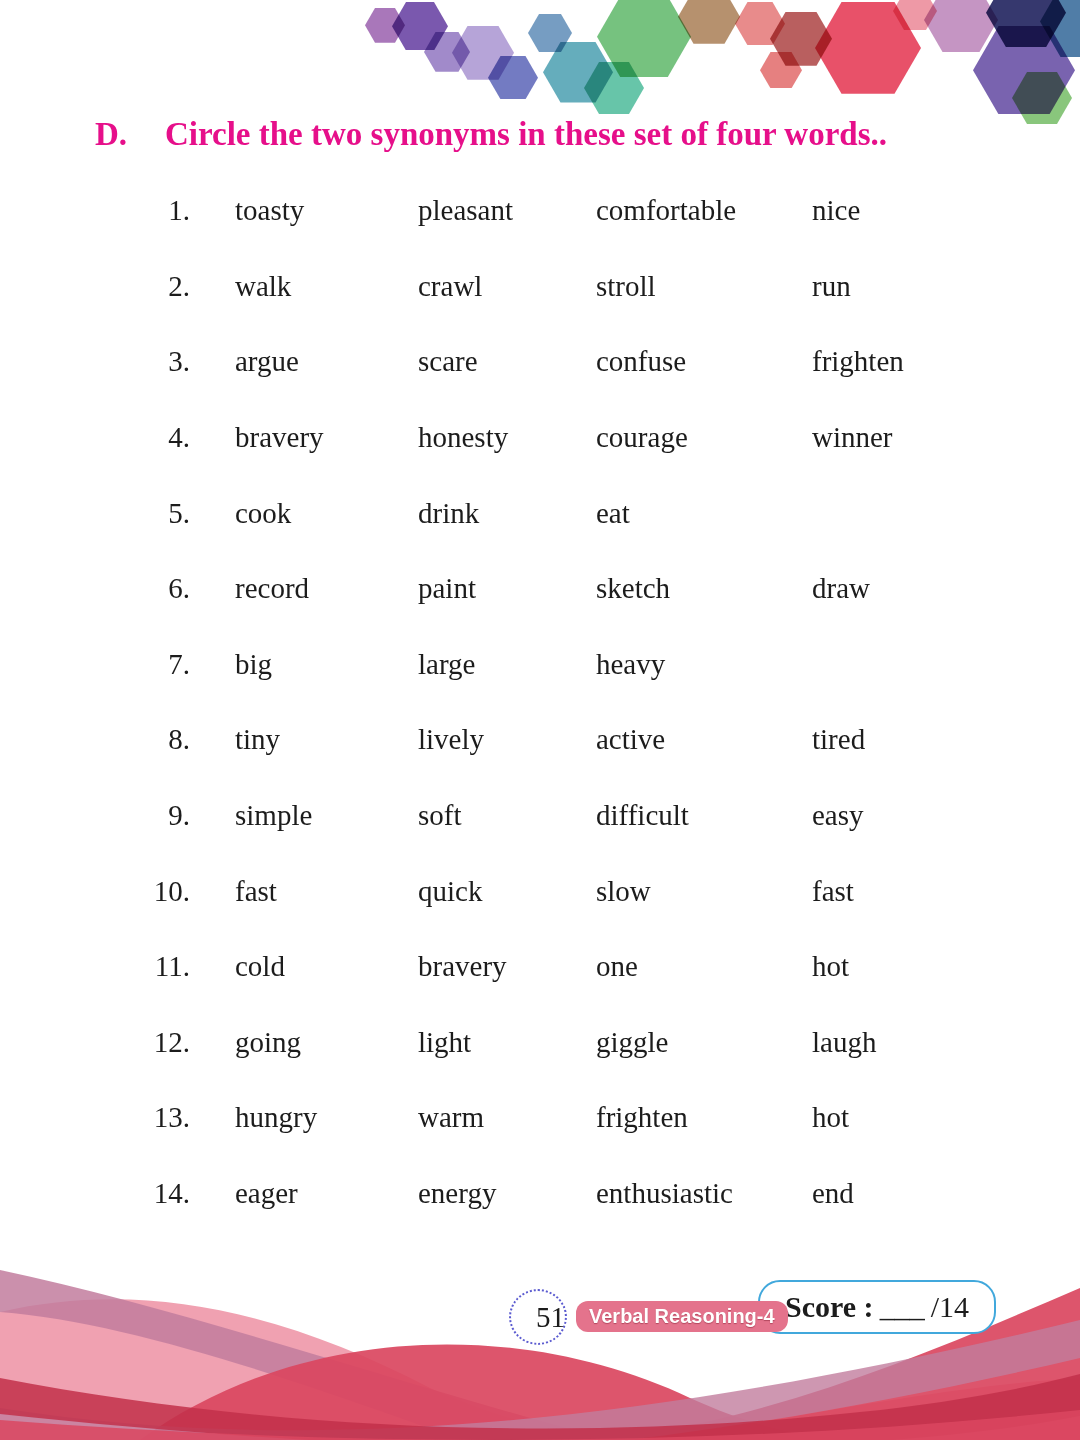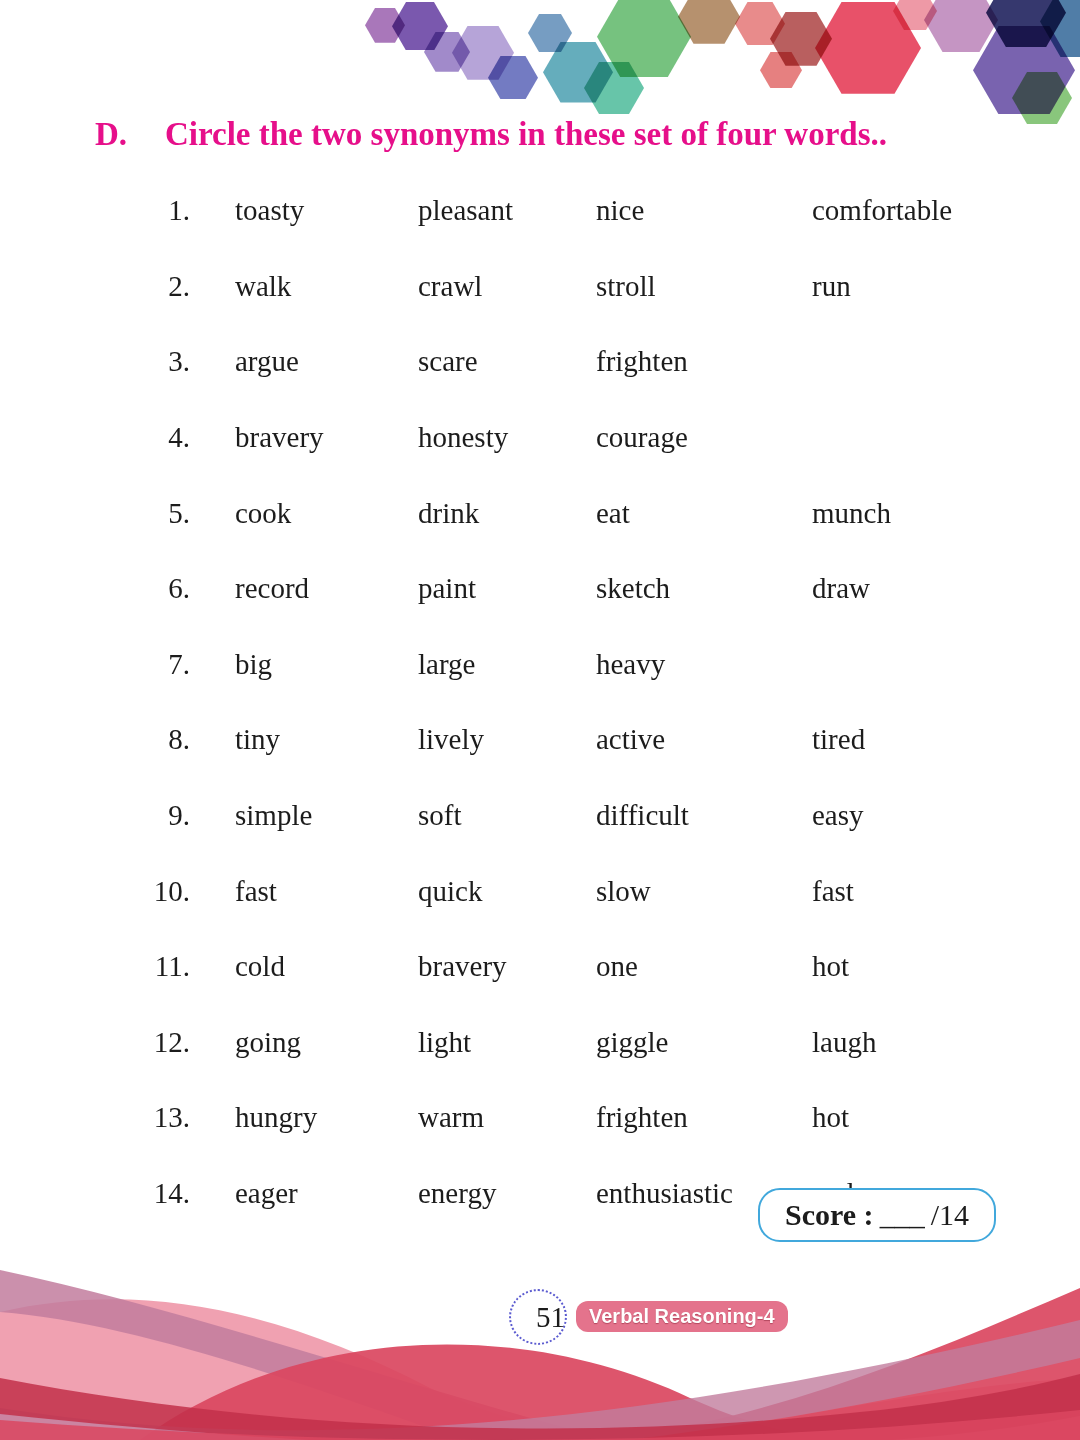--- a/index.html
+++ b/index.html
@@ -30,21 +30,21 @@
   .row{
     height:75.6px;
     display:grid;
     grid-template-columns:107px 183px 178px 216px 1fr;
     align-items:center;
     font-size:29px;
   }
   .row .num{text-align:right;padding-right:45px;}
   
   .scorebox{
-    position:absolute;left:758px;top:1188px;width:234px;height:50px;
+    position:absolute;left:758px;top:1280px;width:234px;height:50px;
     background:#ffffff;
     border:2.5px solid #41a8dc;border-radius:22px;
     display:flex;align-items:center;justify-content:center;gap:6px;
     font-size:30px;
     z-index:5;
   }
   .scorebox .lbl{font-weight:bold;}
   
   .pagenum{
     position:absolute;left:509px;top:1289px;width:54px;height:52px;
@@ -95,52 +95,53 @@
   <div class="heading">
     <span class="sec">D.</span>
     <span class="ttl">Circle the two synonyms in these set of four words..</span>
   </div>
 
   <div class="rows">
     <div class="row">
       <span class="num">1.</span>
       <span class="w">toasty</span>
       <span class="w">pleasant</span>
+      <span class="w">comfortable</span>
       <span class="w">nice</span>
-      <span class="w">comfortable</span>
     </div>
 
     <div class="row">
       <span class="num">2.</span>
       <span class="w">walk</span>
       <span class="w">crawl</span>
       <span class="w">stroll</span>
       <span class="w">run</span>
     </div>
 
     <div class="row">
       <span class="num">3.</span>
       <span class="w">argue</span>
       <span class="w">scare</span>
+      <span class="w">confuse</span>
       <span class="w">frighten</span>
     </div>
 
     <div class="row">
       <span class="num">4.</span>
       <span class="w">bravery</span>
       <span class="w">honesty</span>
       <span class="w">courage</span>
+      <span class="w">winner</span>
     </div>
 
     <div class="row">
       <span class="num">5.</span>
       <span class="w">cook</span>
       <span class="w">drink</span>
       <span class="w">eat</span>
-      <span class="w">munch</span>
     </div>
 
     <div class="row">
       <span class="num">6.</span>
       <span class="w">record</span>
       <span class="w">paint</span>
       <span class="w">sketch</span>
       <span class="w">draw</span>
     </div>
 

